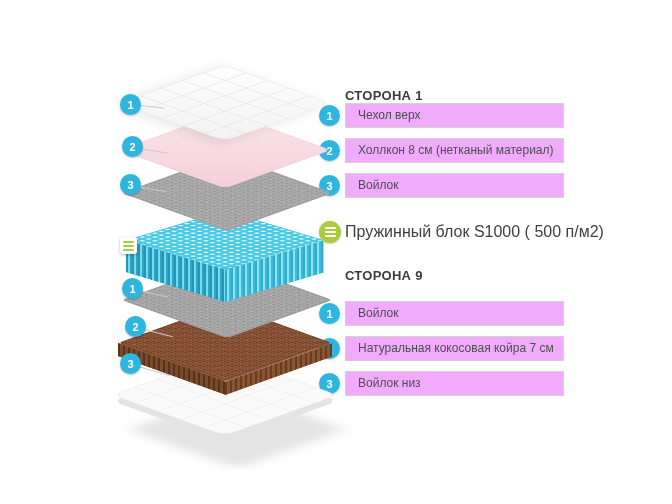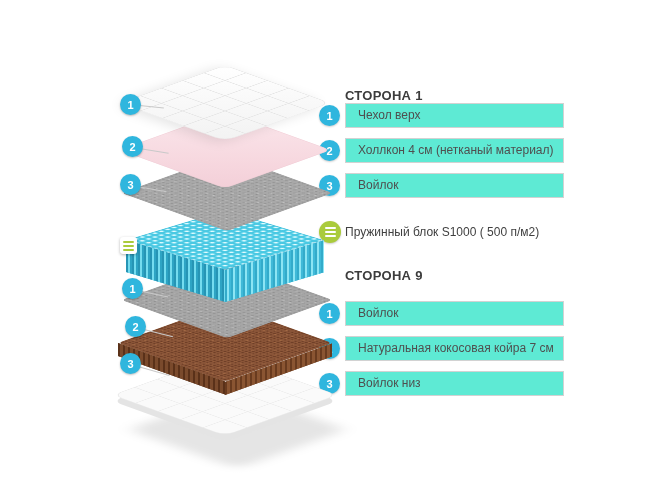--- a/index.html
+++ b/index.html
@@ -103,30 +103,30 @@
   
   .panel-title { position:absolute; left:345px; font-size:13px; font-weight:bold;
     color:#3c3c3c; letter-spacing:0.3px; }
 
   .lrow { position:absolute; left:319px; height:25px; }
   .rnum { position:absolute; left:0; top:2px; width:21px; height:21px; border-radius:50%;
     background:#2fb6de; color:#fff; font-size:11px; font-weight:bold;
     display:flex; align-items:center; justify-content:center;
     box-shadow:0 1px 2px rgba(0,0,0,0.2); }
   .rbox { position:absolute; left:26px; top:0; width:219px; height:25px;
-    border:1px solid #d2d2d2; background:#5eead4; color:#4f4f4f;
+    border:1px solid #d2d2d2; background:#f0abfc; color:#4f4f4f;
     font-size:12px; line-height:23px; padding-left:12px; white-space:nowrap; overflow:hidden; }
 
   .spring-row { position:absolute; left:319px; top:219px; height:26px; }
   .spring-icon { position:absolute; left:0; top:2px; width:22px; height:22px; border-radius:50%;
     background:#aacb3c; display:flex; flex-direction:column; align-items:center;
     justify-content:center; gap:2px; box-shadow:0 1px 2px rgba(0,0,0,0.2); }
   .spring-icon i { display:block; width:11px; height:2px; border-radius:1px; background:#ffffff; }
   .spring-label { position:absolute; left:26px; top:0; height:26px; line-height:26px;
-    font-size:12px; color:#3f3f3f; white-space:nowrap; }
+    font-size:16px; color:#3f3f3f; white-space:nowrap; }
 </style>
 </head>
 <body>
 
 <div class="canvas">
 
   <div class="layer l-shadow"></div>
   <div class="layer l-bottom-depth"></div>
   <div class="layer l-bottom"></div>
   <div class="layer l-coir-face-left"></div>
@@ -161,21 +161,21 @@
     </span>
 
   <div class="panel-title" style="top:68px;margin-top:20px;">СТОРОНА 1</div>
 
   <div class="lrow" style="top:103px;">
     <span class="rnum">1</span>
     <div class="rbox">Чехол верх</div>
   </div>
   <div class="lrow" style="top:138px;">
     <span class="rnum">2</span>
-    <div class="rbox">Холлкон 4 см (нетканый материал)</div>
+    <div class="rbox">Холлкон 8 см (нетканый материал)</div>
   </div>
   <div class="lrow" style="top:173px;">
     <span class="rnum">3</span>
     <div class="rbox">Войлок</div>
   </div>
 
   <div class="spring-row">
     <span class="spring-icon">
         <i></i>
         <i></i>

